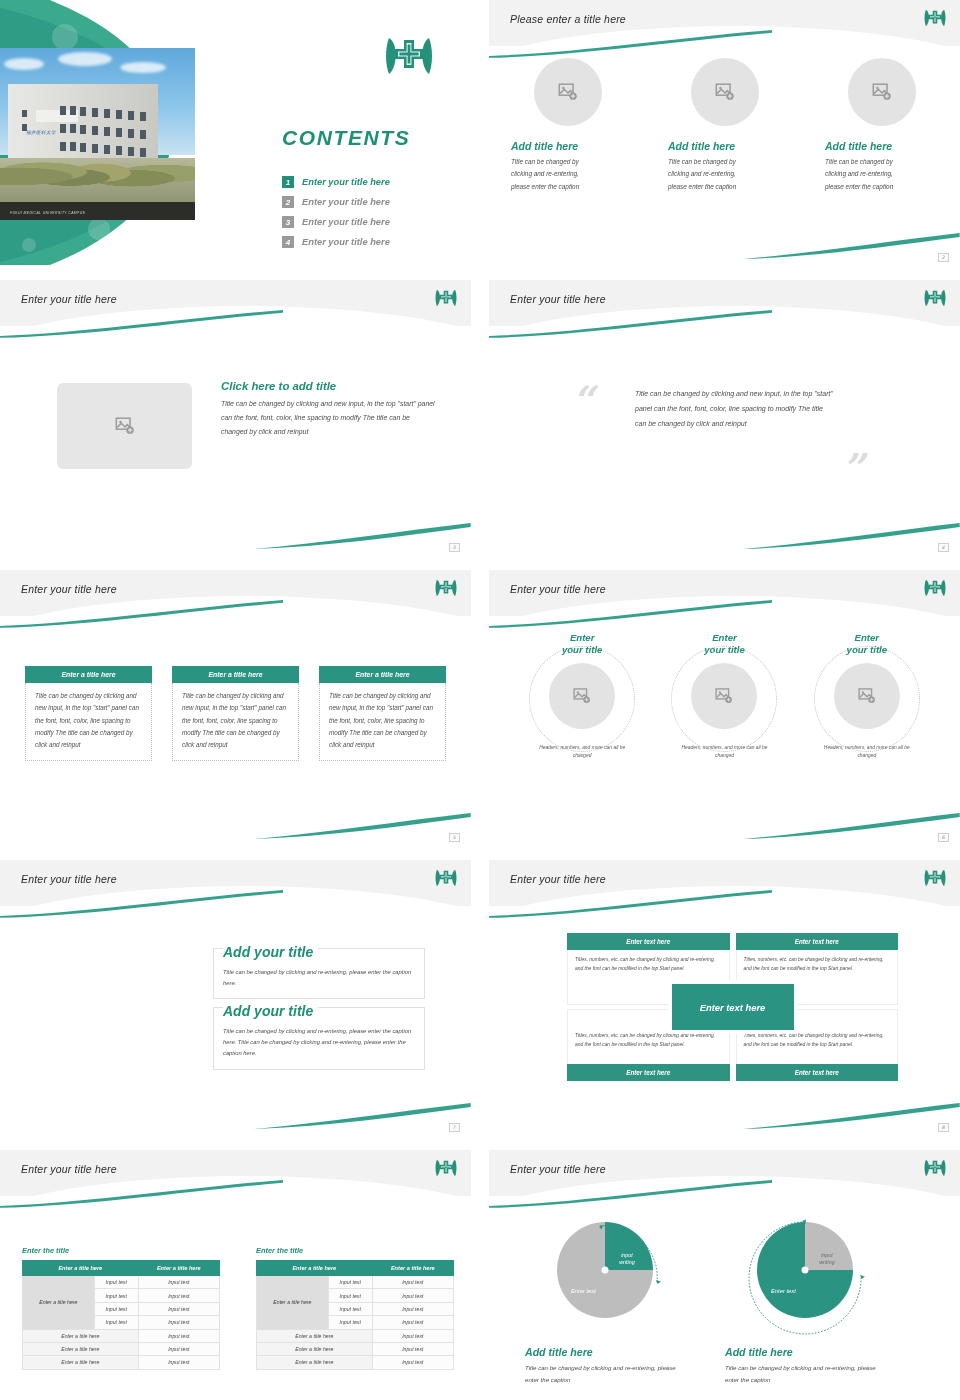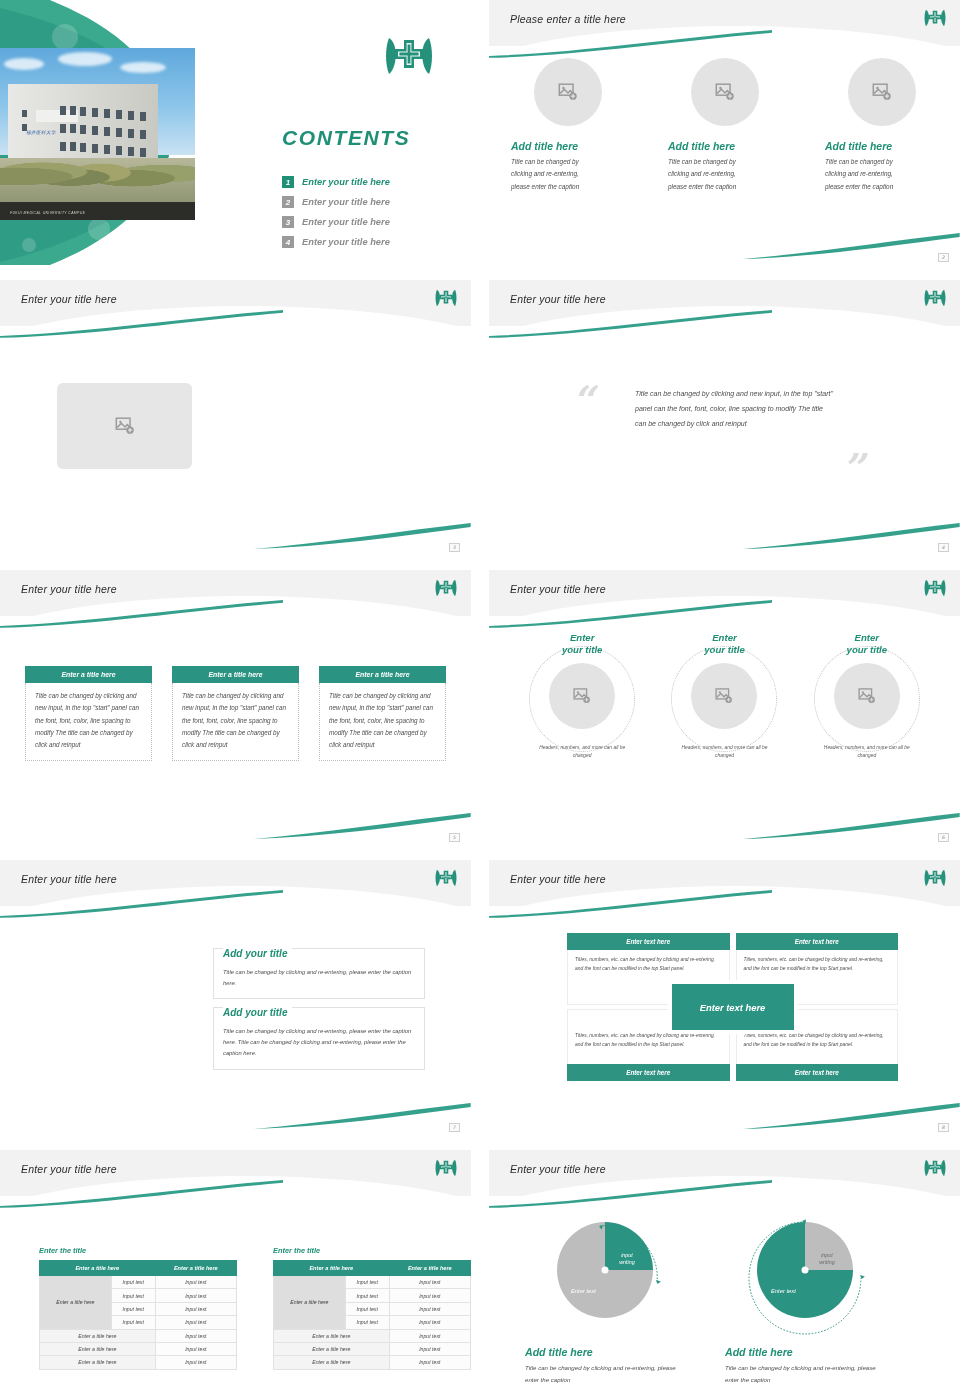--- a/index.html
+++ b/index.html
@@ -171,40 +171,40 @@
   .s6-ph { position:relative; z-index:2; width:66px; height:66px; margin-top:7px; }
   .s6-cap { position:relative; z-index:2; margin-top:15px; font-size:4.9px; color:#5a5a5a; text-align:center; line-height:1.7; width:92px; }
 
   
   .s7-left { position:absolute; left:66px; top:96px; width:132px; }
   .s7-h { font-size:16.5px; font-weight:bold; color:#1f8f76; letter-spacing:.2px; }
   .s7-p { margin-top:6px; font-size:6.9px; line-height:2.0; color:#4d4d4d; }
   .s7-right { position:absolute; left:213px; top:88px; width:212px; }
   .s7-box { border:1px solid #e0e0e0; padding:8px 9px 10px; position:relative; background:#fff; }
   .s7-box + .s7-box { margin-top:8px; }
-  .s7-bh { font-size:10px; font-weight:bold; color:#1f8f76; background:#fff; position:relative; top:-14px; display:inline-block; padding-right:5px; }
+  .s7-bh { font-size:14px; font-weight:bold; color:#1f8f76; background:#fff; position:relative; top:-14px; display:inline-block; padding-right:5px; }
   .s7-bp { font-size:5.8px; line-height:1.85; color:#4d4d4d; margin-top:-8px; }
 
   
   .s8-grid { position:absolute; left:78px; top:73px; width:331px; }
   .s8-row { display:flex; gap:6px; }
   .s8-cell { flex:1; }
   .s8-bar { background:#2f9382; color:#fff; font-size:6.3px; font-weight:bold; text-align:center; padding:5px 0; }
   .s8-body { border:1px solid #ececec; border-top:none; padding:6px 7px; font-size:4.9px; line-height:1.75; color:#4d4d4d; height:55px; }
   .s8-body.bot { border-top:1px solid #ececec; border-bottom:none; }
   .s8-center {
     position:absolute; left:50%; top:50%; transform:translate(-50%,-50%);
     width:122px; height:46px; background:#2a9382; color:#fff;
     display:flex; align-items:center; justify-content:center;
     font-size:9.4px; font-weight:bold;
     box-shadow:0 0 0 4px #ffffff;
   }
 
   
-  .s9-wrap { position:absolute; left:22px; top:96px; width:432px; display:flex; gap:36px;margin-left:17px; }
+  .s9-wrap { position:absolute; left:22px; top:96px; width:432px; display:flex; gap:36px; }
   .s9-col { flex:1; }
   .s9-h { font-size:7.4px; font-weight:bold; color:#1f8f76; margin-bottom:5px; }
   table.tbl { width:100%; border-collapse:collapse; }
   table.tbl th {
     background:#2a9382; color:#fff; font-size:5.6px; font-weight:bold;
     padding:4px 2px; text-align:center; border:1px solid #2a9382;
   }
   table.tbl td {
     font-size:5.2px; color:#4a4a4a; text-align:center; padding:3.2px 2px;
     border:1px solid #e2e2e2; background:#fcfcfc;
@@ -406,20 +406,24 @@
 
     <div class="rect-ph s3-ph">
       <svg class="ph-icon" width="22" height="22" viewBox="0 0 24 24" fill="none" stroke="#9b9b9b" stroke-width="1.6">
           <rect x="2.5" y="3.5" width="15" height="12"></rect>
           <circle cx="7" cy="7.5" r="1.3" fill="#9b9b9b" stroke="none"></circle>
           <path d="M3.5 13.5 L8 9 L12 13 L14.5 10.5 L17.5 13.5"></path>
           <circle cx="17.5" cy="16.5" r="4" fill="#9b9b9b" stroke="none"></circle>
           <path d="M17.5 14.3 v4.4 M15.3 16.5 h4.4" stroke="#e6e6e6" stroke-width="1.3"></path>
         </svg>
     </div>
+    <div class="s3-txt">
+      <div class="s3-h">Click here to add title</div>
+      <div class="s3-p">Title can be changed by clicking and new input, in the top "start" panel can the font, font, color, line spacing to modify The title can be changed by click and reinput</div>
+    </div>
 
     <svg class="swoosh-bot" viewBox="0 0 220 26" preserveAspectRatio="none">
       <path d="M0 26 C 70 20, 150 8, 220 0 L220 4 C 150 13, 70 24, 0 26 Z" fill="#35a08b"></path>
     </svg>
     <div class="pgbadge">3</div>
   </div>
 
   <div class="slide">
     <div class="hdr">
         <div class="hdr-curve"></div>

